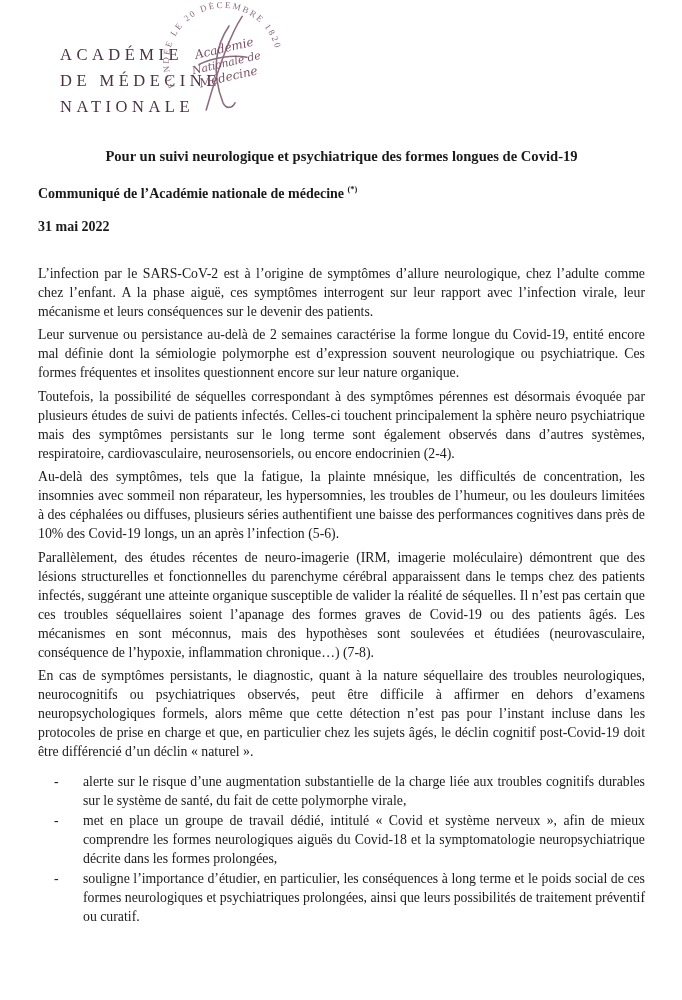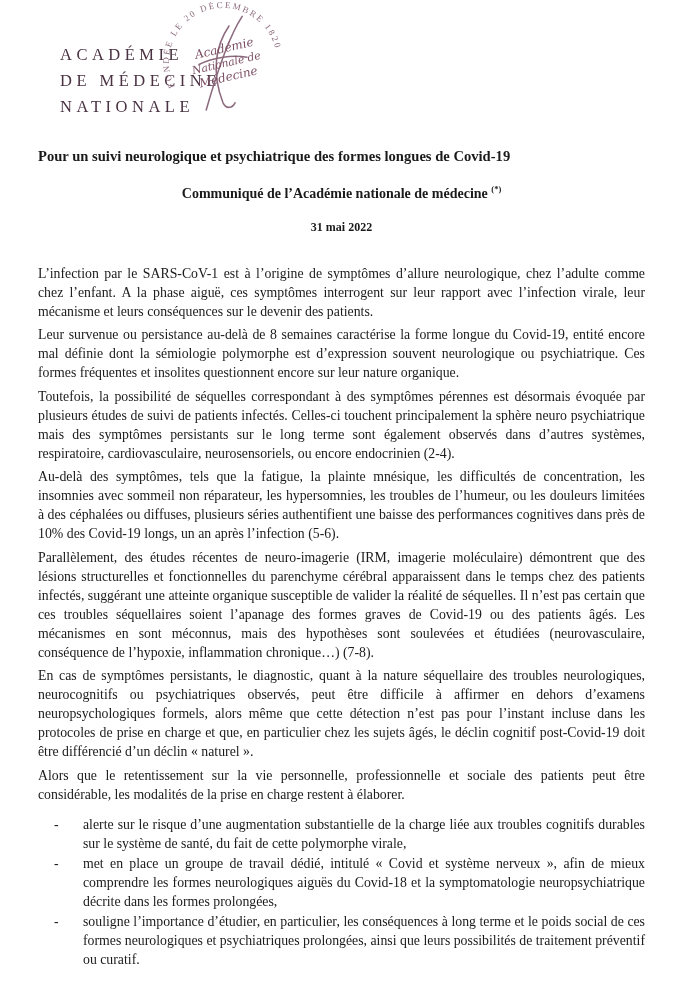--- a/index.html
+++ b/index.html
@@ -32,24 +32,24 @@
   .scrawl-text {
     font-family:"DejaVu Serif", serif;
     font-style:italic;
     fill:#7c5064;
     text-anchor:middle;
   }
   .swash { stroke:#8d6b7e; stroke-width:1.3; fill:none; stroke-linecap:round; }
 
   
   .content { position:absolute; top:147px; left:38px; width:607px; }
-  .doc-title   { margin:0; font-weight:bold; font-size:14.6px; line-height:18px; }
-  .doc-subtitle{ margin:15px 0 0; text-align:center; font-weight:bold; font-size:14px; line-height:18px; }
+  .doc-title   { margin:0; text-align:center; font-weight:bold; font-size:14.6px; line-height:18px; }
+  .doc-subtitle{ margin:15px 0 0; text-align:left; font-weight:bold; font-size:14px; line-height:18px; }
   .doc-subtitle sup { font-size:8.5px; }
-  .doc-date    { margin:15px 0 0; text-align:center; font-weight:bold; font-size:12px; line-height:18px; }
+  .doc-date    { margin:15px 0 0; font-weight:bold; font-size:14px; line-height:18px; }
 
   
   .body { margin-top:28px; font-size:13.8px; line-height:19px; text-align:justify; }
   p.para { margin:0 0 4.5px; }
   p.lead-bold { margin:7px 0 4.5px; font-weight:bold; }
   .bullets { margin-top:11px; }
   .bullet-row { display:flex; margin:0 0 1px; }
   .bullet-dash { flex:0 0 29px; margin-left:16px; }
   .bullet-text { flex:1; text-align:justify; }
 </style>
@@ -84,27 +84,26 @@
   </svg>
 
   <div class="content">
     <h1 class="doc-title">Pour un suivi neurologique et psychiatrique des formes longues de Covid-19</h1>
 
     <p class="doc-subtitle"><span>Communiqué de l’Académie nationale de médecine</span> <sup>(*)</sup></p>
 
     <p class="doc-date">31 mai 2022</p>
 
     <div class="body">
-      <p class="para">L’infection par le SARS-CoV-1 est à l’origine de symptômes d’allure neurologique, chez l’adulte comme chez l’enfant. A la phase aiguë, ces symptômes interrogent sur leur rapport avec l’infection virale, leur mécanisme et leurs conséquences sur le devenir des patients.</p>
-      <p class="para">Leur survenue ou persistance au-delà de 8 semaines caractérise la forme longue du Covid-19, entité encore mal définie dont la sémiologie polymorphe est d’expression souvent neurologique ou psychiatrique. Ces formes fréquentes et insolites questionnent encore sur leur nature organique.</p>
+      <p class="para">L’infection par le SARS-CoV-2 est à l’origine de symptômes d’allure neurologique, chez l’adulte comme chez l’enfant. A la phase aiguë, ces symptômes interrogent sur leur rapport avec l’infection virale, leur mécanisme et leurs conséquences sur le devenir des patients.</p>
+      <p class="para">Leur survenue ou persistance au-delà de 2 semaines caractérise la forme longue du Covid-19, entité encore mal définie dont la sémiologie polymorphe est d’expression souvent neurologique ou psychiatrique. Ces formes fréquentes et insolites questionnent encore sur leur nature organique.</p>
       <p class="para">Toutefois, la possibilité de séquelles correspondant à des symptômes pérennes est désormais évoquée par plusieurs études de suivi de patients infectés. Celles-ci touchent principalement la sphère neuro psychiatrique mais des symptômes persistants sur le long terme sont également observés dans d’autres systèmes, respiratoire, cardiovasculaire, neurosensoriels, ou encore endocrinien (2-4).</p>
       <p class="para">Au-delà des symptômes, tels que la fatigue, la plainte mnésique, les difficultés de concentration, les insomnies avec sommeil non réparateur, les hypersomnies, les troubles de l’humeur, ou les douleurs limitées à des céphalées ou diffuses, plusieurs séries authentifient une baisse des performances cognitives dans près de 10% des Covid-19 longs, un an après l’infection (5-6).</p>
       <p class="para">Parallèlement, des études récentes de neuro-imagerie (IRM, imagerie moléculaire) démontrent que des lésions structurelles et fonctionnelles du parenchyme cérébral apparaissent dans le temps chez des patients infectés, suggérant une atteinte organique susceptible de valider la réalité de séquelles. Il n’est pas certain que ces troubles séquellaires soient l’apanage des formes graves de Covid-19 ou des patients âgés. Les mécanismes en sont méconnus, mais des hypothèses sont soulevées et étudiées (neurovasculaire, conséquence de l’hypoxie, inflammation chronique…) (7-8).</p>
       <p class="para">En cas de symptômes persistants, le diagnostic, quant à la nature séquellaire des troubles neurologiques, neurocognitifs ou psychiatriques observés, peut être difficile à affirmer en dehors d’examens neuropsychologiques formels, alors même que cette détection n’est pas pour l’instant incluse dans les protocoles de prise en charge et que, en particulier chez les sujets âgés, le déclin cognitif post-Covid-19 doit être différencié d’un déclin « naturel ».</p>
-      <p class="para">Alors que le retentissement sur la vie personnelle, professionnelle et sociale des patients peut être considérable, les modalités de la prise en charge restent à élaborer.</p>
 
 
       <div class="bullets">
         <div class="bullet-row">
           <span class="bullet-dash">-</span>
           <div class="bullet-text">alerte sur le risque d’une augmentation substantielle de la charge liée aux troubles cognitifs durables sur le système de santé, du fait de cette polymorphe virale,</div>
         </div>
         <div class="bullet-row">
           <span class="bullet-dash">-</span>
           <div class="bullet-text">met en place un groupe de travail dédié, intitulé « Covid et système nerveux », afin de mieux comprendre les formes neurologiques aiguës du Covid-18 et la symptomatologie neuropsychiatrique décrite dans les formes prolongées,</div>

